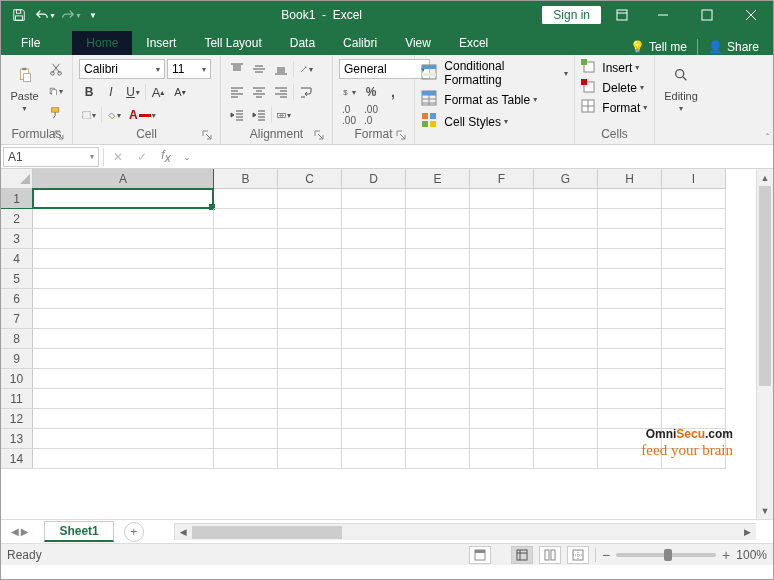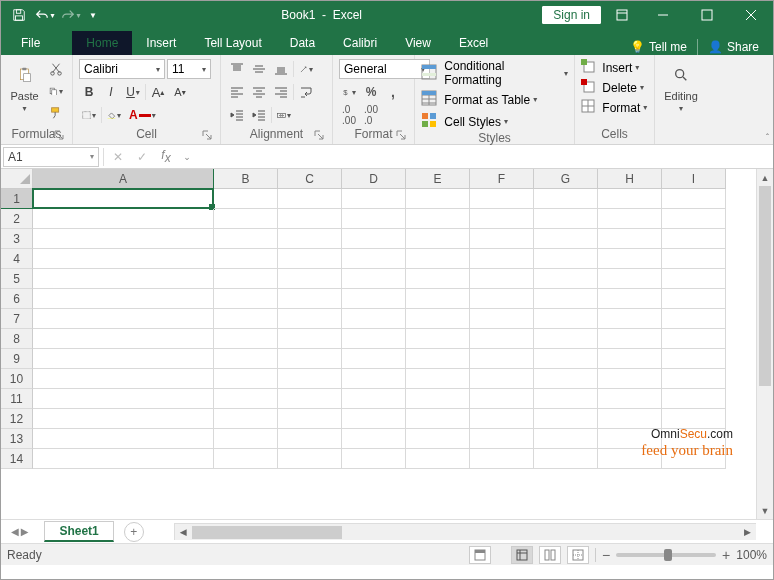--- a/index.html
+++ b/index.html
@@ -84,21 +84,21 @@
   .hscroll-container{flex:1;display:flex;align-items:center;border-left:1px solid #ddd;}
   
   .status{height:22px;background:#f1f1f1;border-top:1px solid #ddd;display:flex;align-items:center;padding:0 6px;font-size:11px;color:#555;}
   .status .right{margin-left:auto;display:flex;align-items:center;gap:6px;}
   .view-btn{width:22px;height:18px;border:1px solid #ccc;display:flex;align-items:center;justify-content:center;background:#fff;}
   .view-btn.active{background:#d8d8d8;}
   .zoom-slider{width:100px;height:4px;background:#c8c8c8;position:relative;border-radius:2px;}
   .zoom-slider .knob{position:absolute;left:48px;top:-4px;width:8px;height:12px;background:#888;border-radius:2px;}
   
   .watermark{position:absolute;right:40px;bottom:120px;text-align:right;pointer-events:none;}
-  .watermark .line1{font-size:22px;font-weight:400;color:#222;}
+  .watermark .line1{font-size:22px;font-weight:700;color:#222;}
   .watermark .line1 .orange{color:#e86d10;}
   .watermark .line2{font-family:"Segoe Script",cursive;color:#e86d10;font-size:15px;margin-top:-2px;}
   .chev{font-size:8px;color:#555;margin-left:1px;}
 </style>
 </head>
 <body>
 
 <div class="titlebar">
   <div class="qat">
     <div class="qat-btn">
@@ -421,23 +421,20 @@
                 <path d="M1 5h14M1 9h14M1 13h14M8 1v14" stroke="#888"></path>
                 <rect x="1" y="1" width="14" height="4" fill="#5b9bd5"></rect>
               </svg></span>&nbsp;<span>Format as Table</span><span class="chev">▾</span></div>
       <div class="row"><span><svg width="16" height="16" viewBox="0 0 16 16">
                 <rect x="1" y="1" width="6" height="6" fill="#ed7d31"></rect>
                 <rect x="9" y="1" width="6" height="6" fill="#5b9bd5"></rect>
                 <rect x="1" y="9" width="6" height="6" fill="#70ad47"></rect>
                 <rect x="9" y="9" width="6" height="6" fill="#ffc000"></rect>
               </svg></span>&nbsp;<span>Cell Styles</span><span class="chev">▾</span></div>
     </div>
-      </div>
-    <div class="group-footer">
-        <span>Styles</span>
       </div>
   </div>
 
   <div class="group" style="width:80px">
     <div class="group-body">
         <div class="col" style="gap:3px">
       <div class="row"><span><svg width="14" height="14" viewBox="0 0 14 14">
                 <rect x="3" y="3" width="10" height="10" fill="#fff" stroke="#888"></rect>
                 <rect x="0" y="0" width="6" height="6" fill="#70ad47"></rect>
               </svg></span>&nbsp;<span>Insert</span><span class="chev">▾</span></div>

